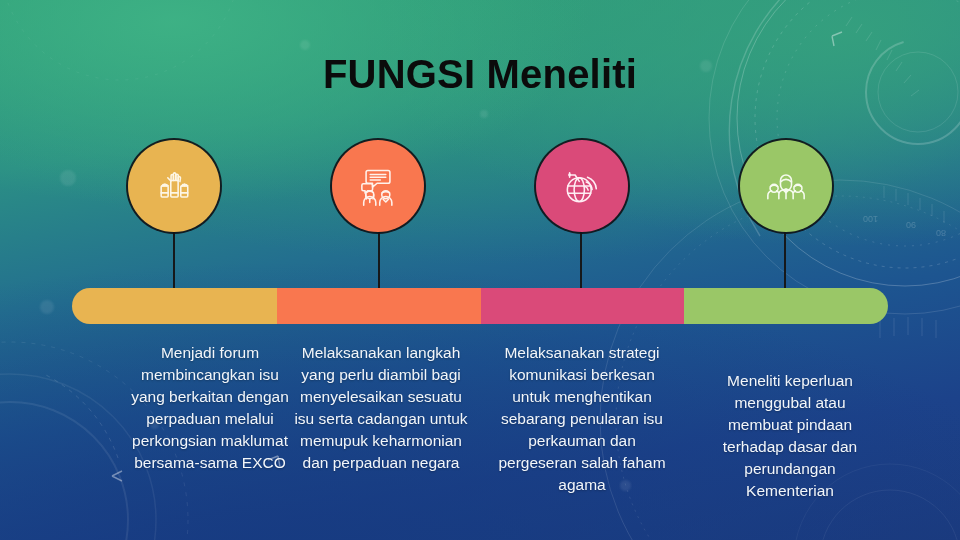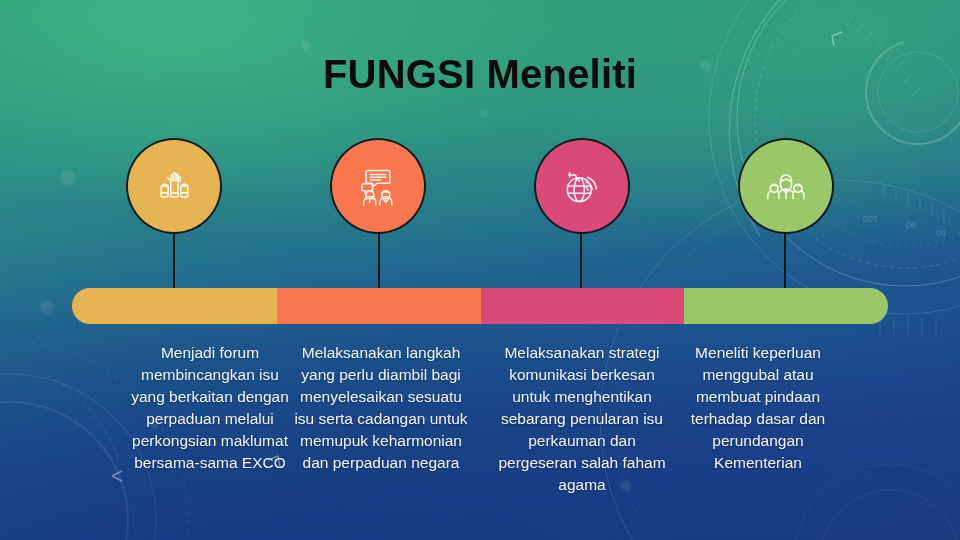--- a/index.html
+++ b/index.html
@@ -258,15 +258,15 @@
         <path d="M33.1 24.6 q3.9 -2.8 7.8 0"></path>
         <path d="M43.8 38 v-3.6 a5.4 5.4 0 0 0 -4.1 -5.2"></path>
         <path d="M34.3 29.2 a5.3 5.3 0 0 0 -2.3 2"></path>
       </svg>
     </span>
   </div>
 
   <div class="caption" style="left:92px; width:162px;margin-left:37px;">Menjadi forum membincangkan isu yang berkaitan dengan perpaduan melalui perkongsian maklumat bersama-sama EXCO</div>
   <div class="caption" style="left:288px; width:186px;">Melaksanakan langkah yang perlu diambil bagi menyelesaikan sesuatu isu serta cadangan untuk memupuk keharmonian dan perpaduan negara</div>
   <div class="caption" style="left:490px; width:184px;">Melaksanakan strategi komunikasi berkesan untuk menghentikan sebarang penularan isu perkauman dan pergeseran salah faham agama</div>
-  <div class="caption" style="left:674px; width:168px;">Meneliti keperluan menggubal atau membuat pindaan terhadap dasar dan perundangan Kementerian</div>
+  <div class="caption" style="left:706px; width:168px;margin-top:28px;">Meneliti keperluan menggubal atau membuat pindaan terhadap dasar dan perundangan Kementerian</div>
 
 </div>
 
 </body></html>

